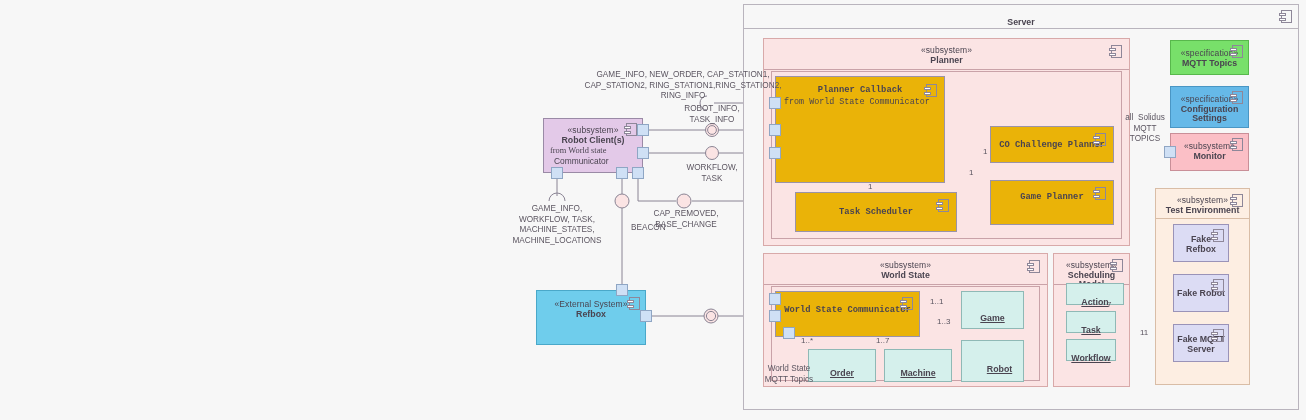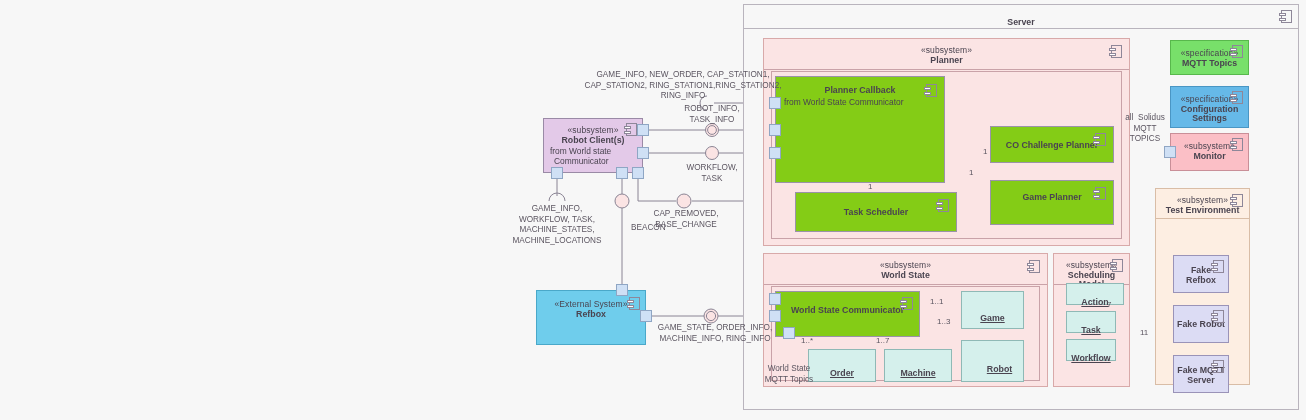--- a/index.html
+++ b/index.html
@@ -26,28 +26,28 @@
 
   
   .port{position:absolute;width:12px;height:12px;background:#cfe0f5;border:1px solid #8fa6c4;box-sizing:border-box;}
 
   .lbl{position:absolute;font-size:8.2px;line-height:1.28;text-align:center;color:#5b5560;white-space:pre;}
   .mult{position:absolute;font-size:8px;color:#5b5560;}
 
   
   .pink-frame{background:#fbe4e4;border-color:#d8a9a9;}
   .pink-inner{background:#fbe4e4;border-color:#c9a2a8;}
-  .pink-comp{background:#84cc16;border-color:#9a93a8;}
+  .pink-comp{background:#eab308;border-color:#9a93a8;font-family:Liberation Mono, monospace;}
   .pink-solid{background:#fbbfc6;border-color:#c98f98;}
   .mauve{background:#e3c9e8;border-color:#9a8aa6;}
   .cyan{background:#6fcdec;border-color:#4aa8c9;}
   .mint{background:#d5f0ec;border-color:#8fb9b6;}
   .green{background:#78e06a;border-color:#58b84c;}
   .blue{background:#66b9e8;border-color:#4a96c4;}
-  .lav{background:#dcdcf4;border-color:#9a93b8;margin-top:31px;}
+  .lav{background:#dcdcf4;border-color:#9a93b8;}
   .cream{background:#fdeee2;border-color:#d9bda6;}
   .white{background:#f7f7f7;border-color:#b9b4bd;}
 
   .divider{position:absolute;left:0;right:0;border-top:1px solid #c9a2a8;}
 
   .uline{text-decoration:underline;}
 </style>
 </head>
 <body>
 
@@ -296,21 +296,21 @@
       <div class="nm">Server</div>
     </div>
     <div class="cicon" style="right:4px;top:4px;"></div>
   </div>
 
   <div class="node mauve" style="left:543px;top:118px;width:100px;height:55px;">
     <div class="hdr" style="margin-top:4px;">
       <div class="stereo">«subsystem»</div>
       <div class="nm">Robot Client(s)</div>
     </div>
-    <div class="sub" style="position:absolute;left:6px;top:27px;line-height:1.3;">from World state</div>
+    <div class="sub" style="position:absolute;left:6px;top:27px;line-height:1.3;font-family:Liberation Serif, serif;">from World state</div>
     <div class="sub" style="position:absolute;left:10px;top:37px;line-height:1.3;">Communicator</div>
     <div class="cicon" style="right:5px;top:4px;"></div>
   </div>
   <div class="port" style="left:637px;top:124px;"></div>
   <div class="port" style="left:637px;top:147px;"></div>
   <div class="port" style="left:551px;top:167px;"></div>
   <div class="port" style="left:616px;top:167px;"></div>
   <div class="port" style="left:632px;top:167px;"></div>
 
   <div class="node cyan" style="left:536px;top:290px;width:110px;height:55px;">
@@ -330,16 +330,14 @@
 TASK_INFO</div>
   <div class="lbl" style="left:670px;top:163px;width:84px;">WORKFLOW,
 TASK</div>
   <div class="lbl" style="left:638px;top:209px;width:96px;">CAP_REMOVED,
 BASE_CHANGE</div>
   <div class="lbl" style="left:631px;top:223px;width:44px;text-align:left;">BEACON</div>
   <div class="lbl" style="left:500px;top:204px;width:114px;">GAME_INFO,
 WORKFLOW, TASK,
 MACHINE_STATES,
 MACHINE_LOCATIONS</div>
-  <div class="lbl" style="left:645px;top:323px;width:140px;">GAME_STATE, ORDER_INFO,
-MACHINE_INFO, RING_INFO</div>
 
 </div>
 
 </body></html>

